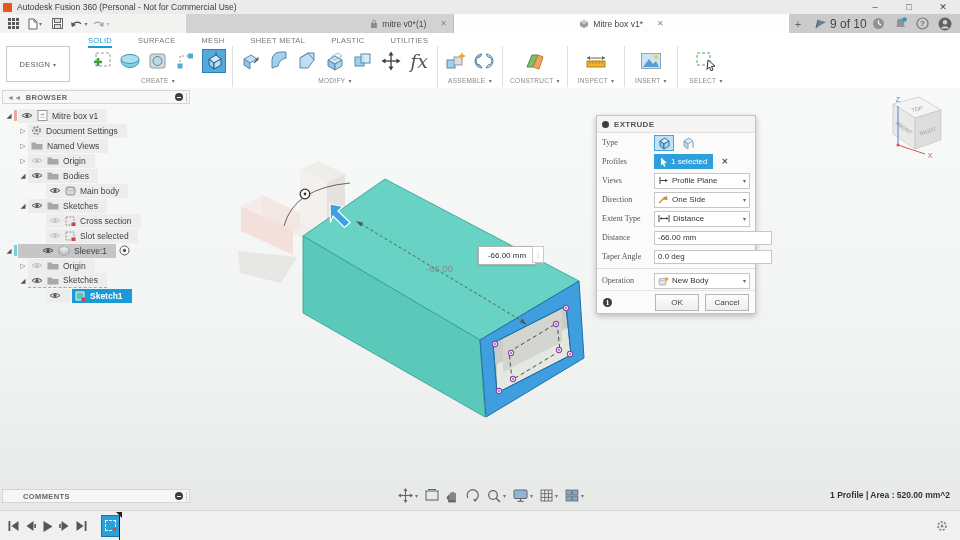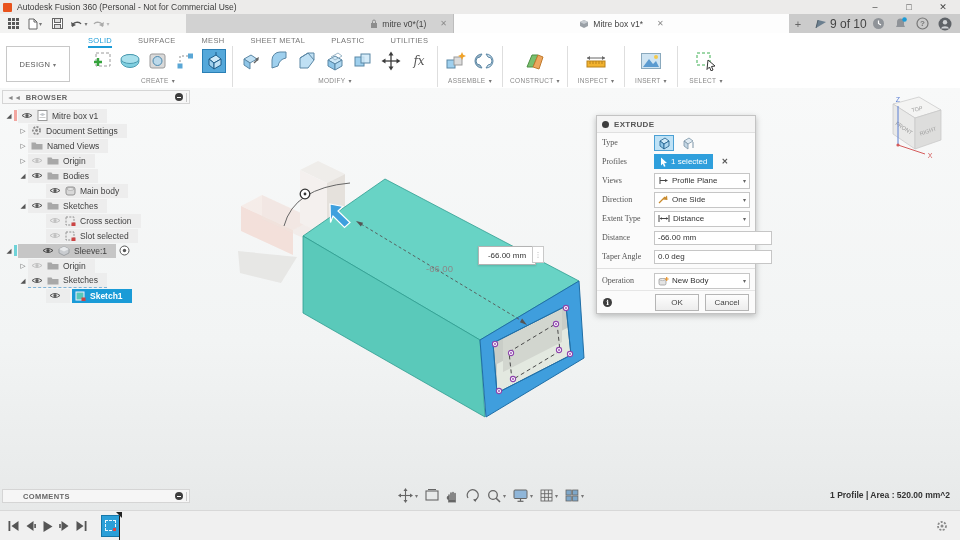--- a/index.html
+++ b/index.html
@@ -30,21 +30,21 @@
      display:flex;align-items:center;justify-content:center;font-size:7.5px;color:#555;letter-spacing:.3px;}
   #ribbontabs{position:absolute;left:88px;top:1px;display:flex;font-size:7.5px;color:#777;letter-spacing:.3px;}
   #ribbontabs .rtab{padding:2px 0 1px;margin-right:26px;}
   #ribbontabs .rtab.active{color:#1a9bd7;border-bottom:2px solid #1a9bd7;}
   #groups{position:absolute;left:84px;top:13px;display:flex;height:41px;}
   .grp{display:flex;flex-direction:column;border-right:1px solid #dedede;padding:0 6px;}
   .grp .icons{display:flex;align-items:center;gap:4px;height:30px;}
   .grp .glabel{font-size:6.5px;color:#888;text-align:center;letter-spacing:.3px;margin-top:1px;}
   .ticon{width:24px;height:24px;display:flex;align-items:center;justify-content:center;}
   .ticon.hl{background:#55a8da;border:1px solid #2a7fb5;box-sizing:border-box;}
-  .fx{font-family:"DejaVu Serif",serif;font-style:italic;font-size:12px;color:#555;}
+  .fx{font-family:"DejaVu Serif",serif;font-style:italic;font-size:19px;color:#555;}
   
   #canvas{position:absolute;left:0;top:88px;width:960px;height:422px;
      background:linear-gradient(#f8f9f9 0%,#f2f4f4 60%,#e7e9e9 100%);overflow:hidden;}
   #scene{position:absolute;left:0;top:0;}
   
   .panelbar{position:absolute;height:14px;background:rgba(247,247,247,.95);border:1px solid #d5d5d5;
      display:flex;align-items:center;font-size:7.5px;font-weight:bold;color:#666;letter-spacing:.4px;box-sizing:border-box;}
   .pb-ic{color:#888;font-size:7px;margin:0 4px;}
   .pb-dot{width:8px;height:8px;border-radius:50%;background:#3d3d3d;margin-left:auto;margin-right:3px;position:relative;}
   .pb-dot::after{content:"";position:absolute;left:2px;top:3.5px;width:4px;height:1px;background:#fff;}

